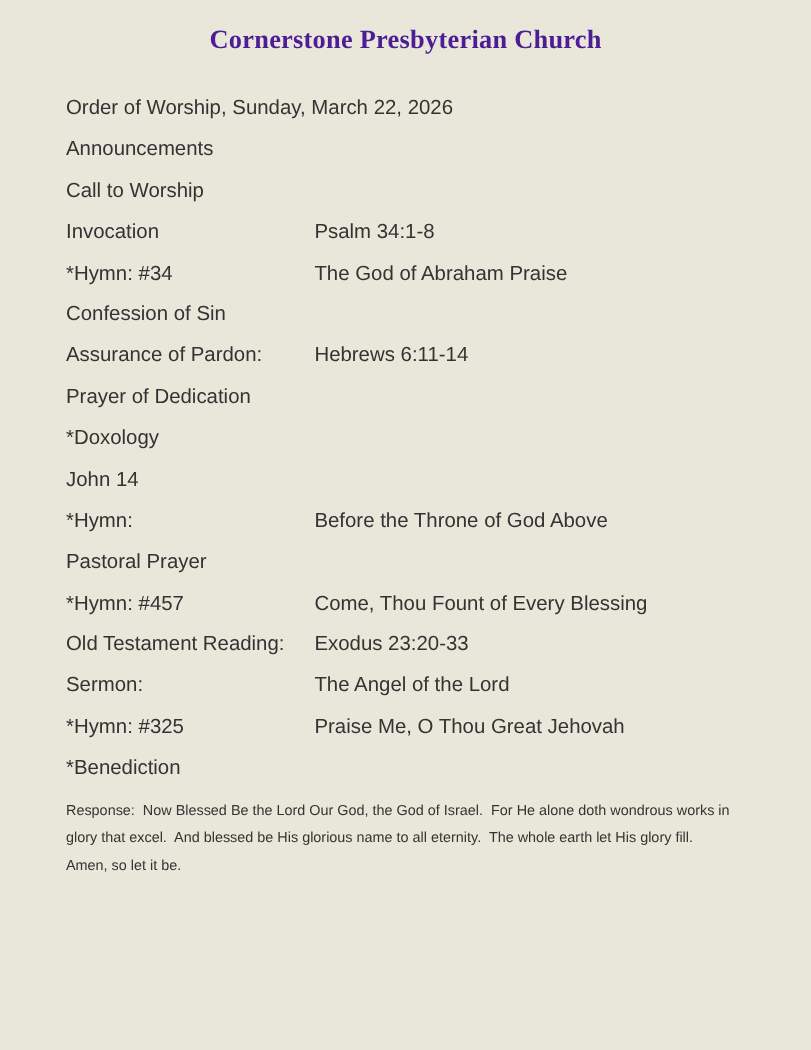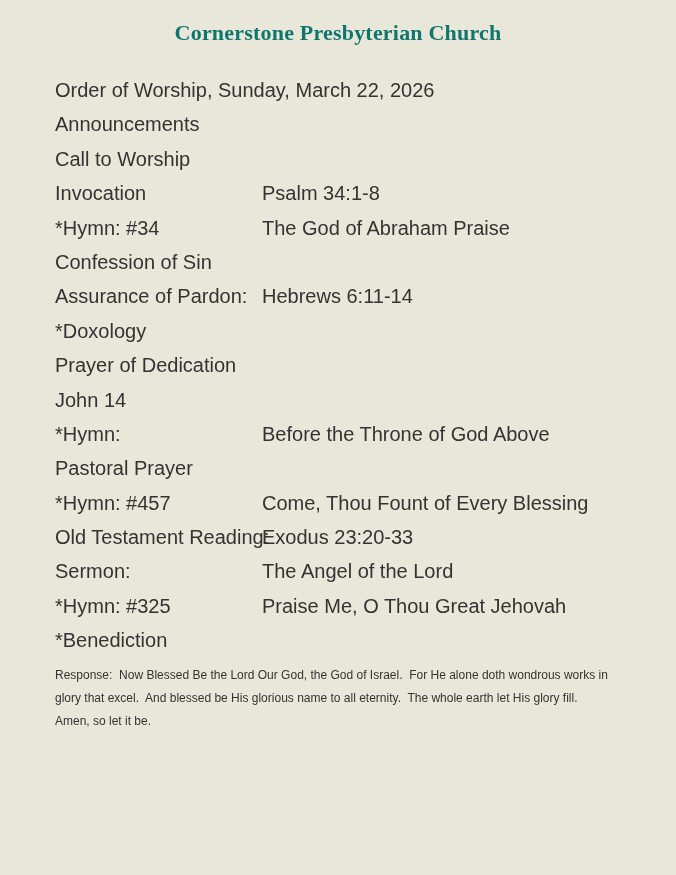--- a/index.html
+++ b/index.html
@@ -18,30 +18,30 @@
     padding: 0 55px;
   }
   .title {
     margin: 0;
     padding-top: 19px;
     font-family: "Liberation Serif", "DejaVu Serif", serif;
     font-weight: bold;
     font-size: 22px;
     line-height: 27px;
     text-align: center;
-    color: #0f766e;
+    color: #4c1d95;
     letter-spacing: 0.2px;
   }
   .order {
     margin-top: 33px;
   }
   .row {
     display: flex;
     align-items: flex-start;
-    font-size: 20px;
+    font-size: 17px;
     line-height: 22px;
     height: 22px;
     margin-bottom: 12.4px;
     white-space: pre;
   }
   .row .label {
     flex: 0 0 207px;
     min-width: 207px;
   }
   .row .detail {
@@ -86,25 +86,25 @@
     </div>
     <div class="row">
       <span class="label">Confession of Sin</span>
       <span class="detail"></span>
     </div>
     <div class="row">
       <span class="label">Assurance of Pardon:</span>
       <span class="detail">Hebrews 6:11-14</span>
     </div>
     <div class="row">
-      <span class="label">*Doxology</span>
+      <span class="label">Prayer of Dedication</span>
       <span class="detail"></span>
     </div>
     <div class="row">
-      <span class="label">Prayer of Dedication</span>
+      <span class="label">*Doxology</span>
       <span class="detail"></span>
     </div>
     <div class="row">
       <span class="detail">John 14</span>
     </div>
     <div class="row">
       <span class="label">*Hymn:</span>
       <span class="detail">Before the Throne of God Above</span>
     </div>
     <div class="row">

